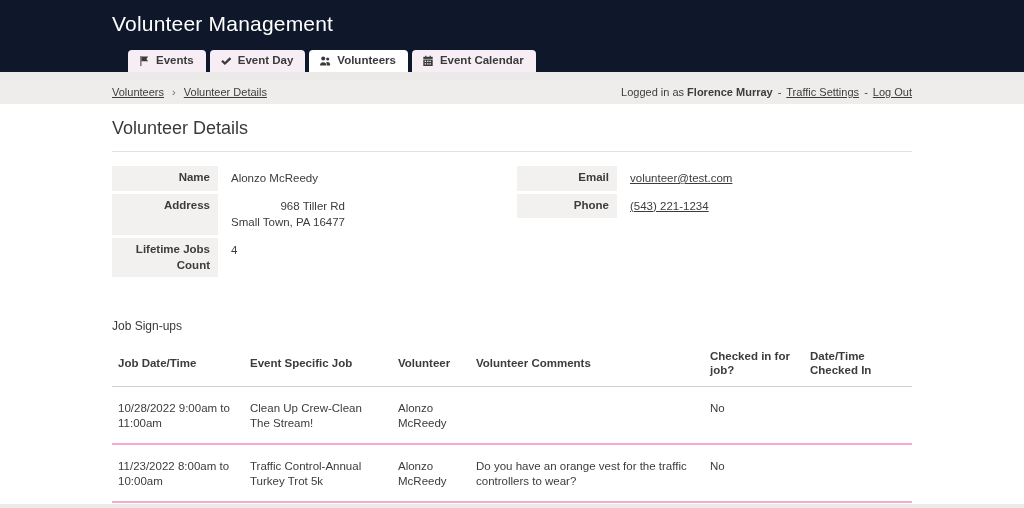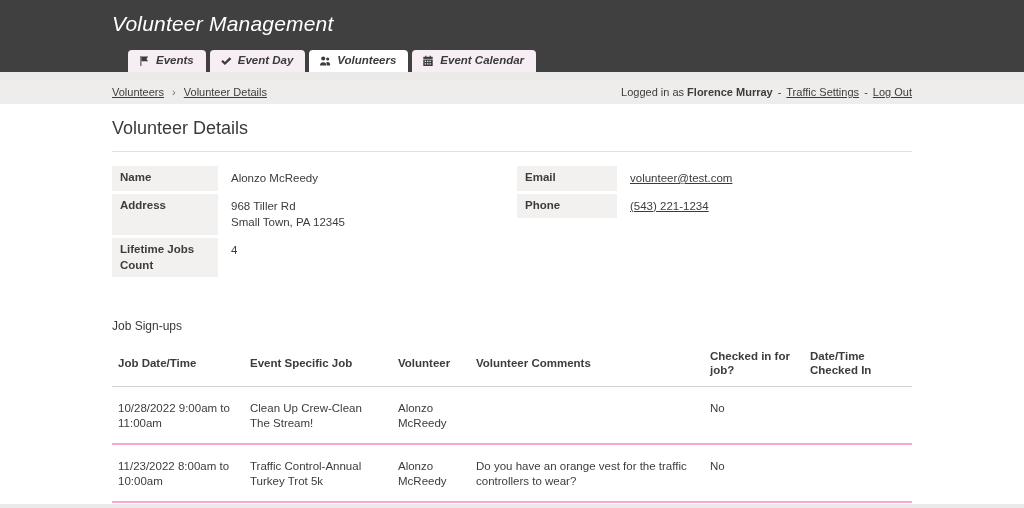--- a/index.html
+++ b/index.html
@@ -7,24 +7,23 @@
   body {
     font-family: "Liberation Sans", "DejaVu Sans", sans-serif;
     background: #eceae9;
     color: #3d3c3c;
     overflow: hidden;
   }
   .container { width: 800px; margin: 0 auto; }
 
   
   .app-header {
-    background: #404040;
+    background: #0f172a;
     height: 72px;
     position: relative;
-    font-style: italic;
   }
   .app-header .container { position: relative; height: 100%; }
   .app-title {
     color: #ffffff;
     font-size: 21px;
     font-weight: 400;
     padding-top: 12px;
     letter-spacing: .2px;
   }
   .tabs {
@@ -86,21 +85,21 @@
   hr.rule {
     border: none;
     border-top: 1px solid #e3e1e0;
     margin: 12px 0 14px 0;
   }
 
   
   .details { display: flex; }
   .dcol-left  { width: 405px; }
   .dcol-right { width: 395px; }
-  .drow { display: flex; margin-bottom: 3px; }
+  .drow { display: flex; margin-bottom: 3px; text-align: right; }
   .dlabel {
     background: #f2f1ef;
     width: 106px;
     flex: 0 0 106px;
     padding: 4px 8px;
     font-size: 11.5px;
     font-weight: 600;
     color: #3d3c3c;
     line-height: 1.35;
   }
@@ -213,21 +212,21 @@
     <div class="details">
       <div class="dcol-left">
         <div class="drow">
           <div class="dlabel">Name</div>
           <div class="dvalue">Alonzo McReedy</div>
         </div>
         <div class="drow">
           <div class="dlabel">Address</div>
           <div class="dvalue">
             <div>968 Tiller Rd</div>
-            <div>Small Town, PA 12345</div>
+            <div>Small Town, PA 16477</div>
           </div>
         </div>
         <div class="drow">
           <div class="dlabel">Lifetime Jobs Count</div>
           <div class="dvalue">4</div>
         </div>
       </div>
       <div class="dcol-right">
         <div class="drow">
           <div class="dlabel">Email</div>

